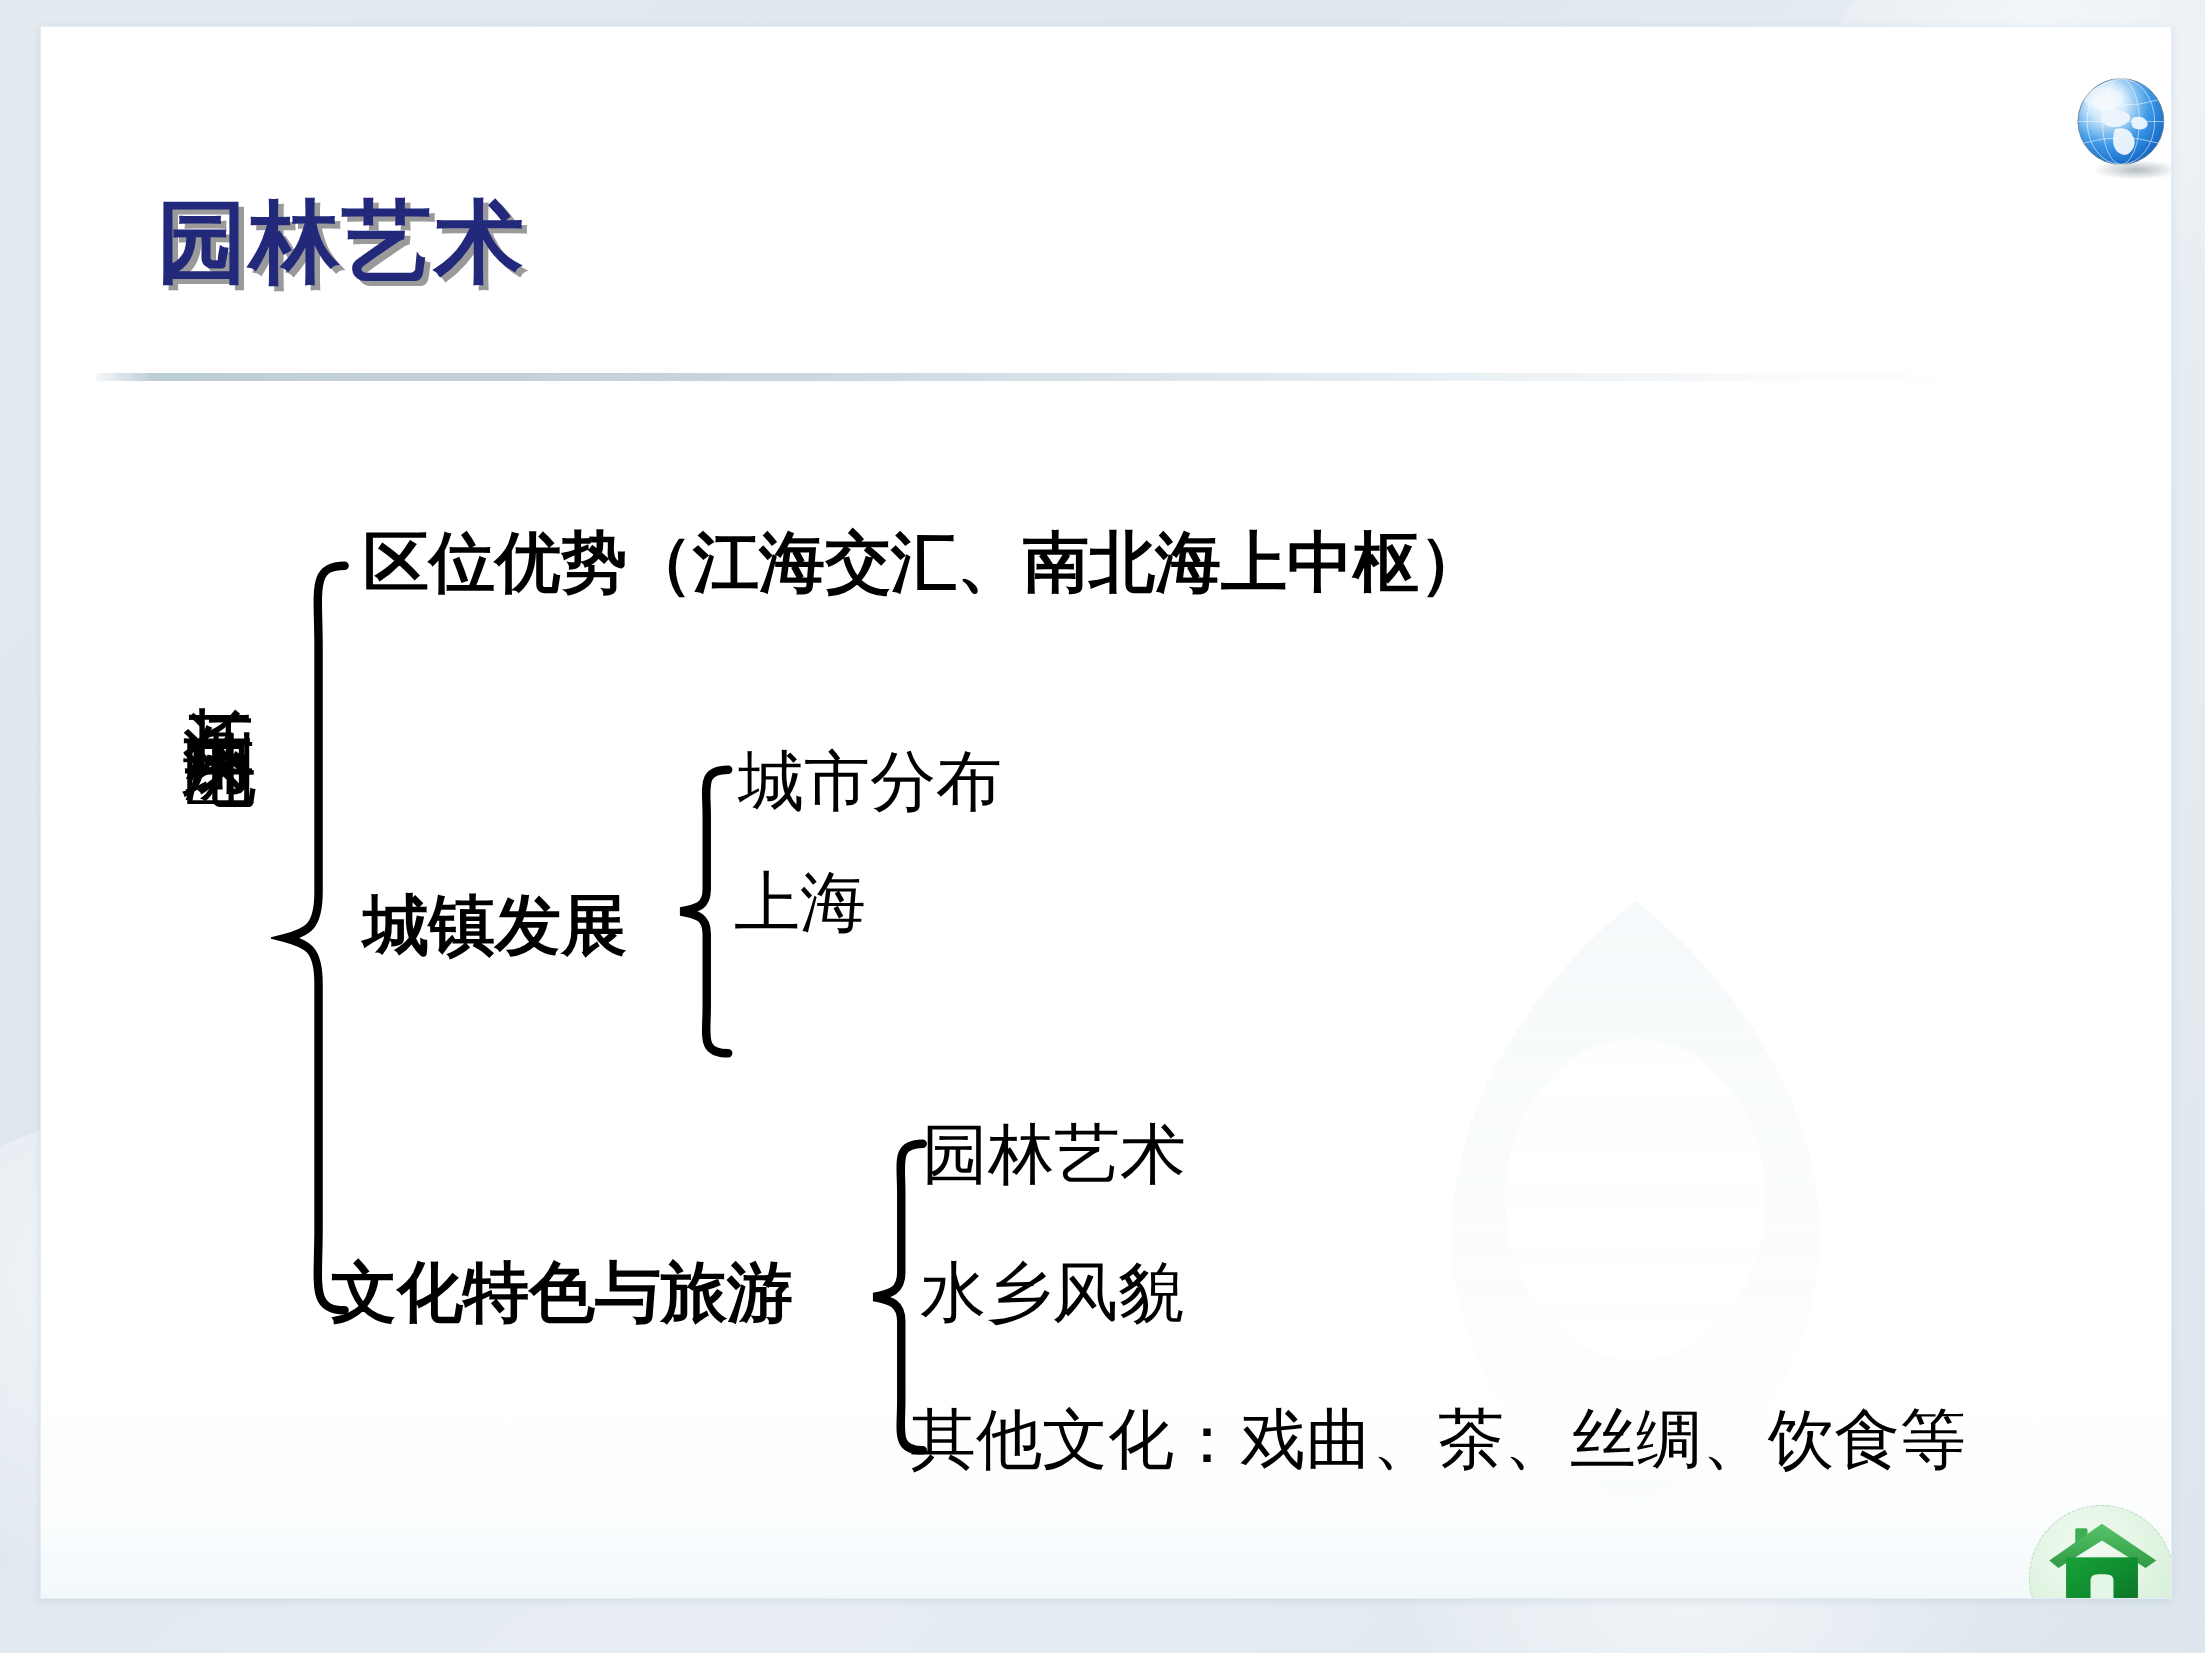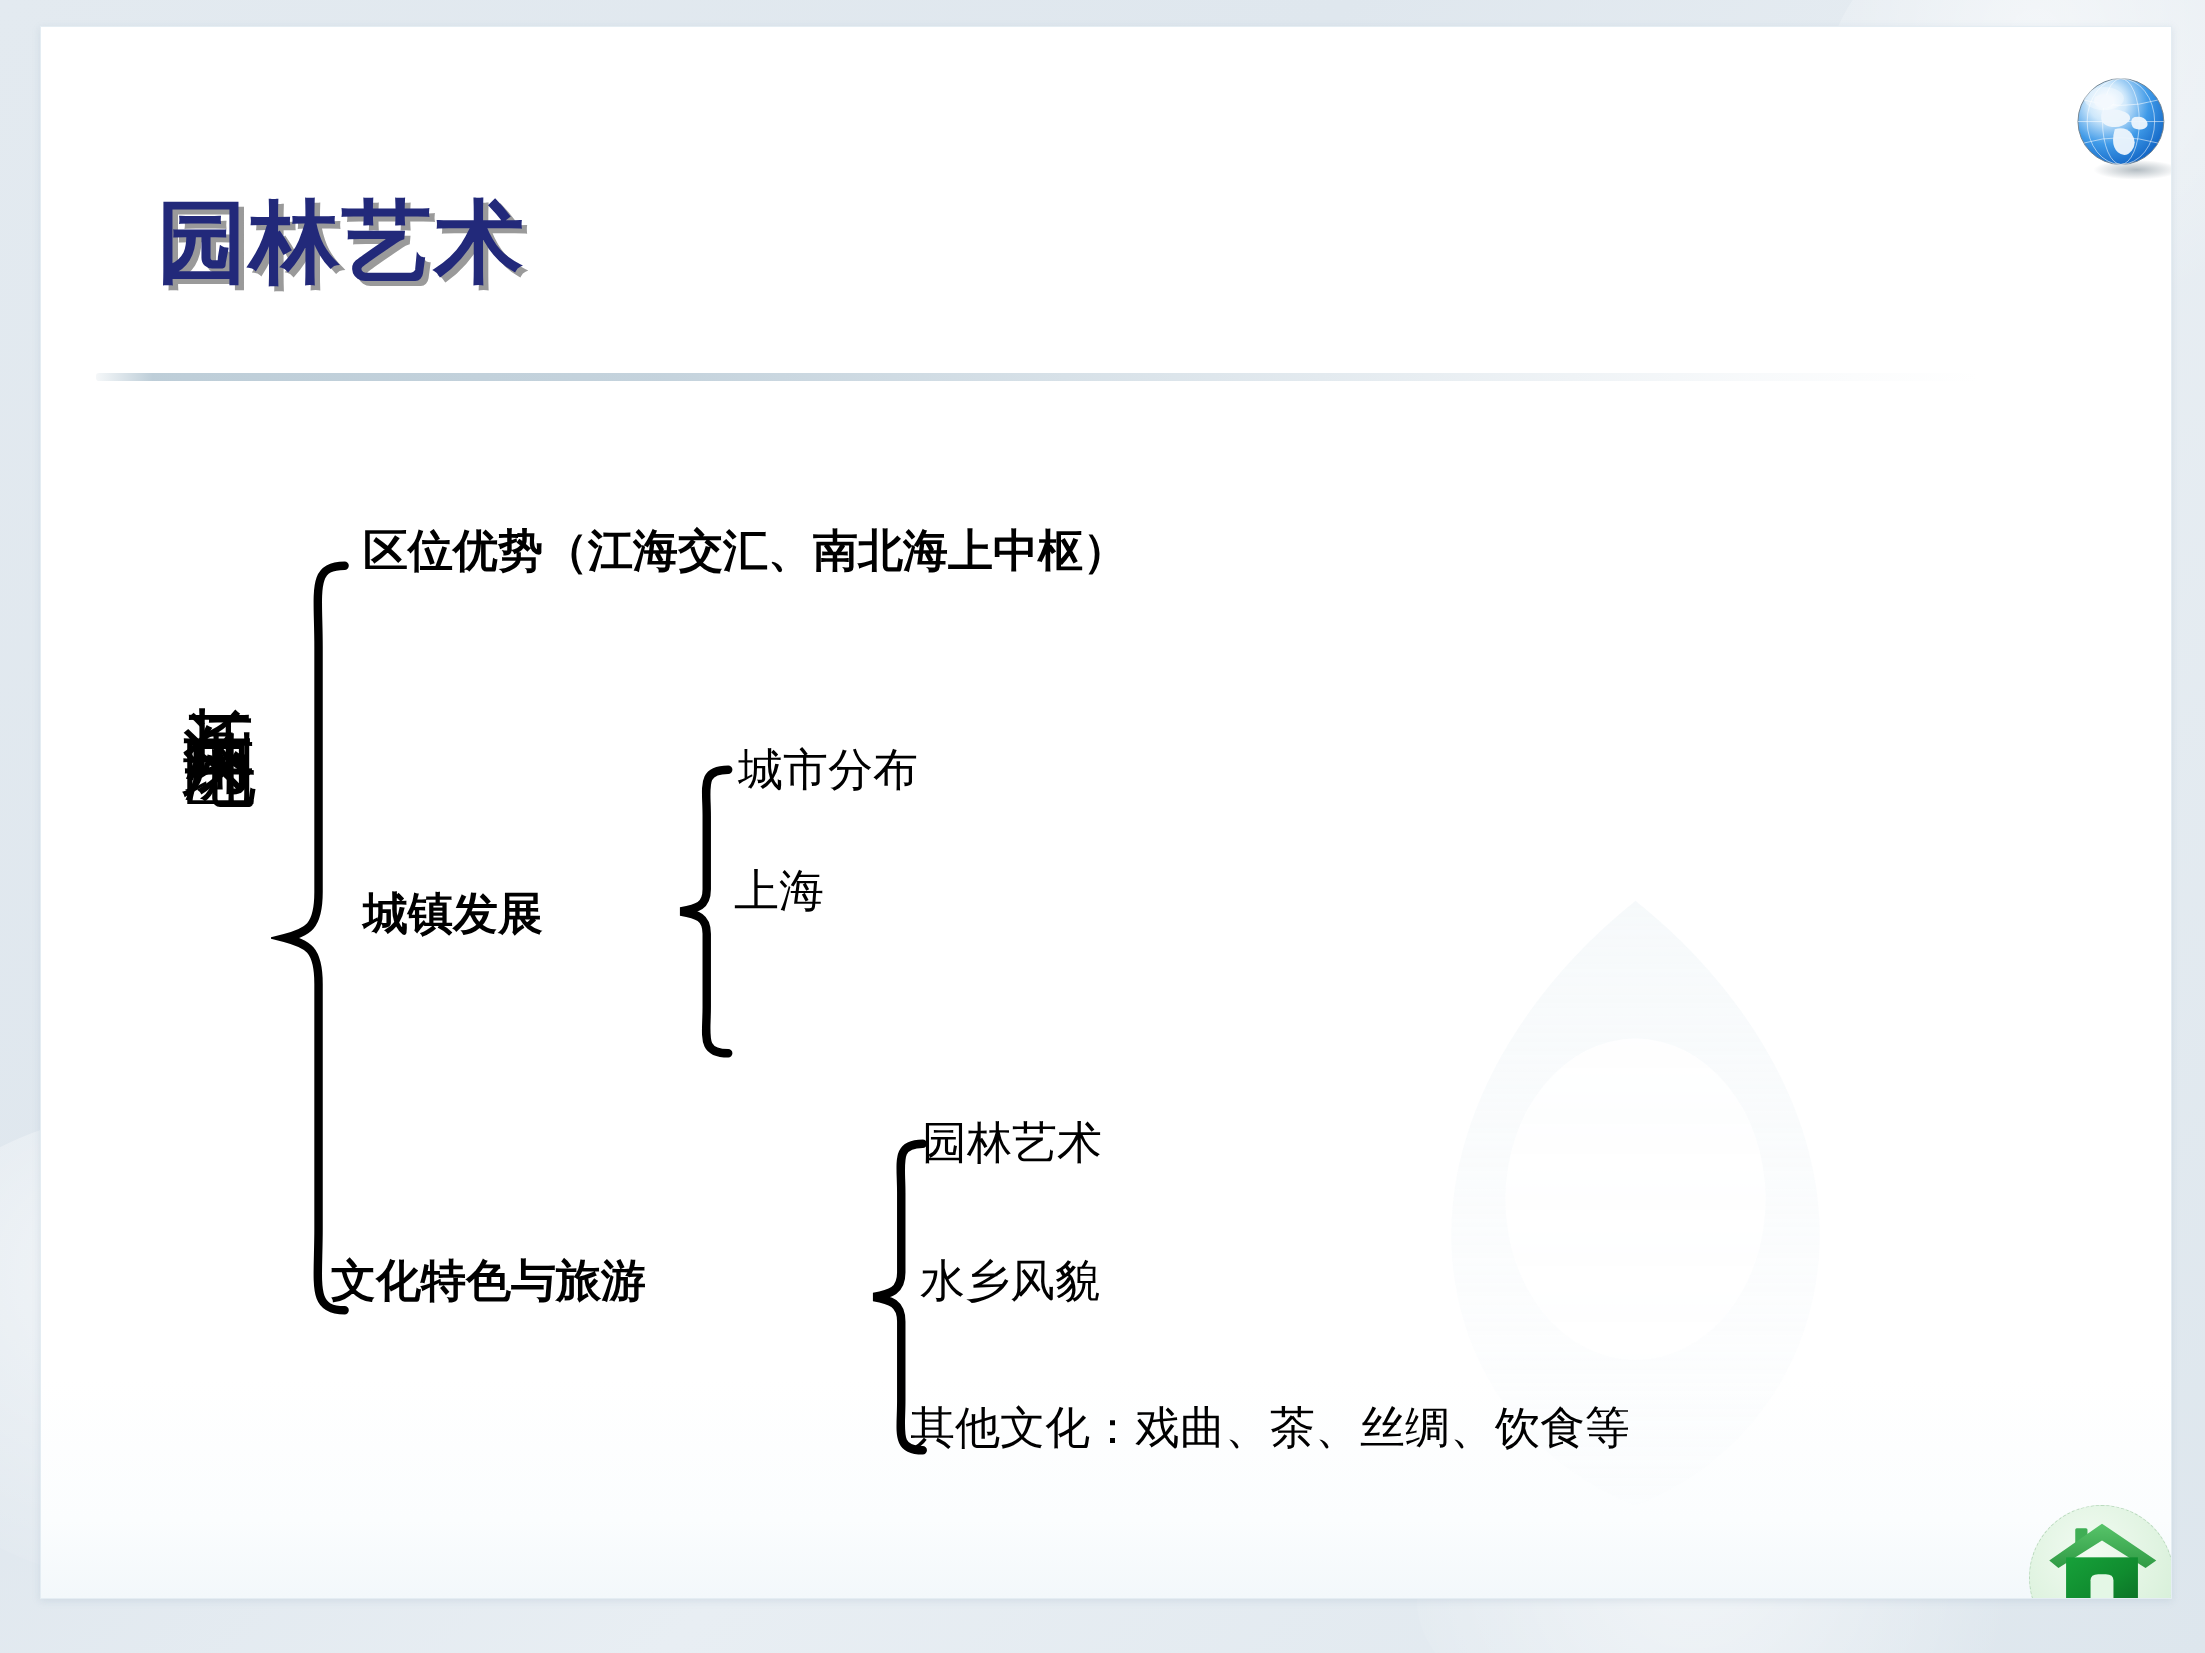--- a/index.html
+++ b/index.html
@@ -96,21 +96,21 @@
     left: 0;
     top: 0;
     width: 2130px;
     height: 1571px;
   }
 
   .node {
     position: absolute;
     color: #000000;
     font-family: "Liberation Serif", "DejaVu Serif", serif;
-    font-size: 45px;
+    font-size: 66px;
     line-height: 1.05;
     white-space: nowrap;
   }
 
   .node.lvl1 { font-weight: bold; }
   .node.lvl2 { font-weight: normal; }
 
   
   #root-label {
     position: absolute;

